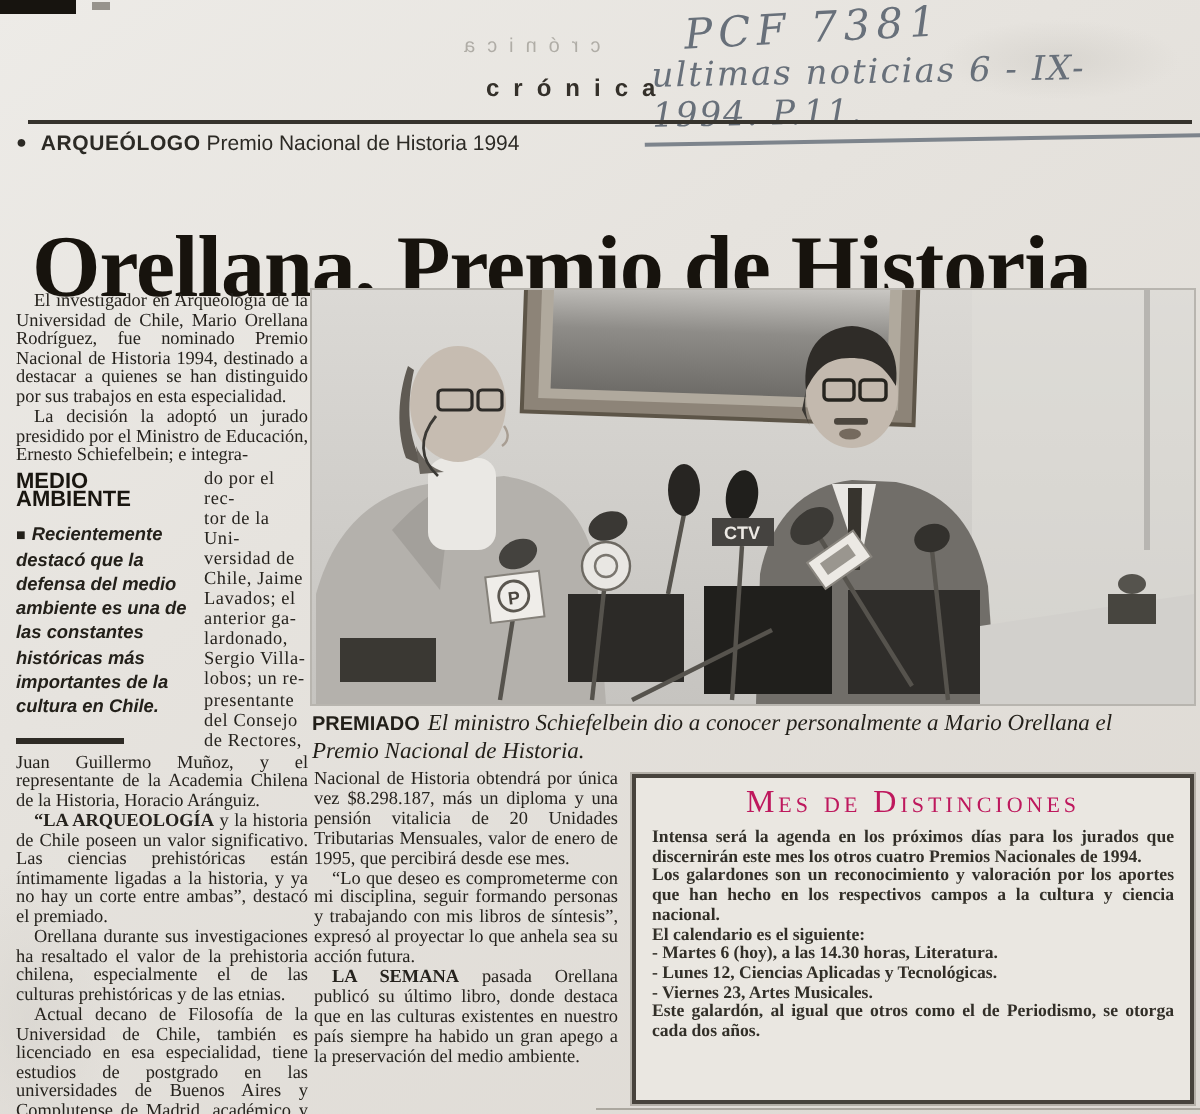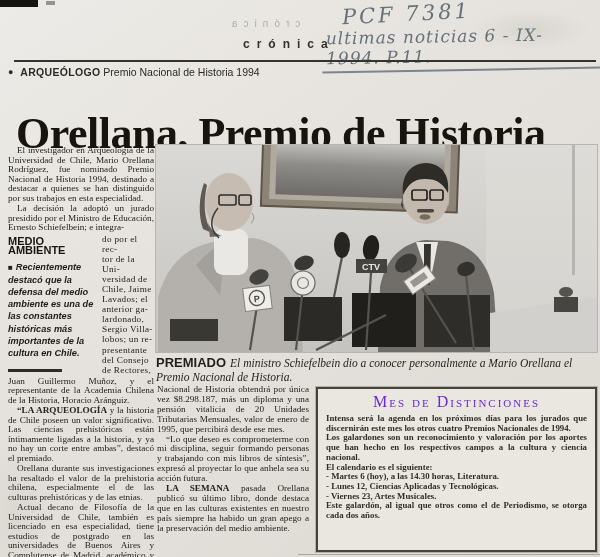--- a/index.html
+++ b/index.html
@@ -51,30 +51,30 @@
   .ambiente-title{font-family:"Liberation Sans",sans-serif;font-weight:bold;font-size:11px;color:#191610;margin:3px 0 5px 0;}
   .ambiente-body{font-family:"Liberation Sans",sans-serif;font-weight:bold;font-style:italic;font-size:9.2px;line-height:12.2px;color:#23201a;text-align:left;}
   .ambiente-bullet{margin-right:3px;font-size:8px;}
   .ambiente-rule{width:54px;height:3px;background:#2e2b25;margin-top:10px;}
   .narrow-col{flex:1;white-space:pre-line;text-align:left;font-size:9.2px;line-height:10.1px;letter-spacing:.3px;}
 
   .photo{position:absolute;left:156px;top:145px;width:441px;height:207px;background:#cac8c4;box-shadow:0 0 0 1px #b8b5af;}
   .photo svg{display:block;}
 
   .caption{position:absolute;left:156px;top:356px;width:436px;font-style:italic;font-size:11.5px;line-height:13.5px;color:#221f19;}
-  .caption .tag{font-style:normal;font-weight:bold;font-family:"Liberation Sans",sans-serif;font-size:13px;margin-right:4px;}
+  .caption .tag{font-style:normal;font-weight:bold;font-family:"Liberation Sans",sans-serif;font-size:10px;margin-right:4px;}
 
   .col2{position:absolute;left:157px;top:385px;width:152px;font-size:9.2px;line-height:9.9px;text-align:justify;}
   .col2 p{margin:0;text-indent:9px;}
 
   .dist-box{
     position:absolute;left:316px;top:387px;width:281px;height:165px;box-sizing:border-box;
     border:2px solid #47433c;outline:1px solid #b4b0a8;background:#eae7e1;padding:3px 8px 2px 8px;overflow:hidden;
   }
-  .dist-title{text-align:center;font-variant:small-caps;font-size:16px;letter-spacing:2px;color:#6d28d9;margin:1px 0 3px 0;}
+  .dist-title{text-align:center;font-variant:small-caps;font-size:16px;letter-spacing:2px;color:#be185d;margin:1px 0 3px 0;}
   .dist-text{font-size:8.8px;line-height:9.7px;font-weight:bold;color:#322f28;text-align:justify;}
   .dist-text p{margin:0;}
   .dist-text p.sched{text-align:left;}
 </style>
 </head>
 <body>
 
 <div class="page">
 
   <div class="smudge s1"></div>

